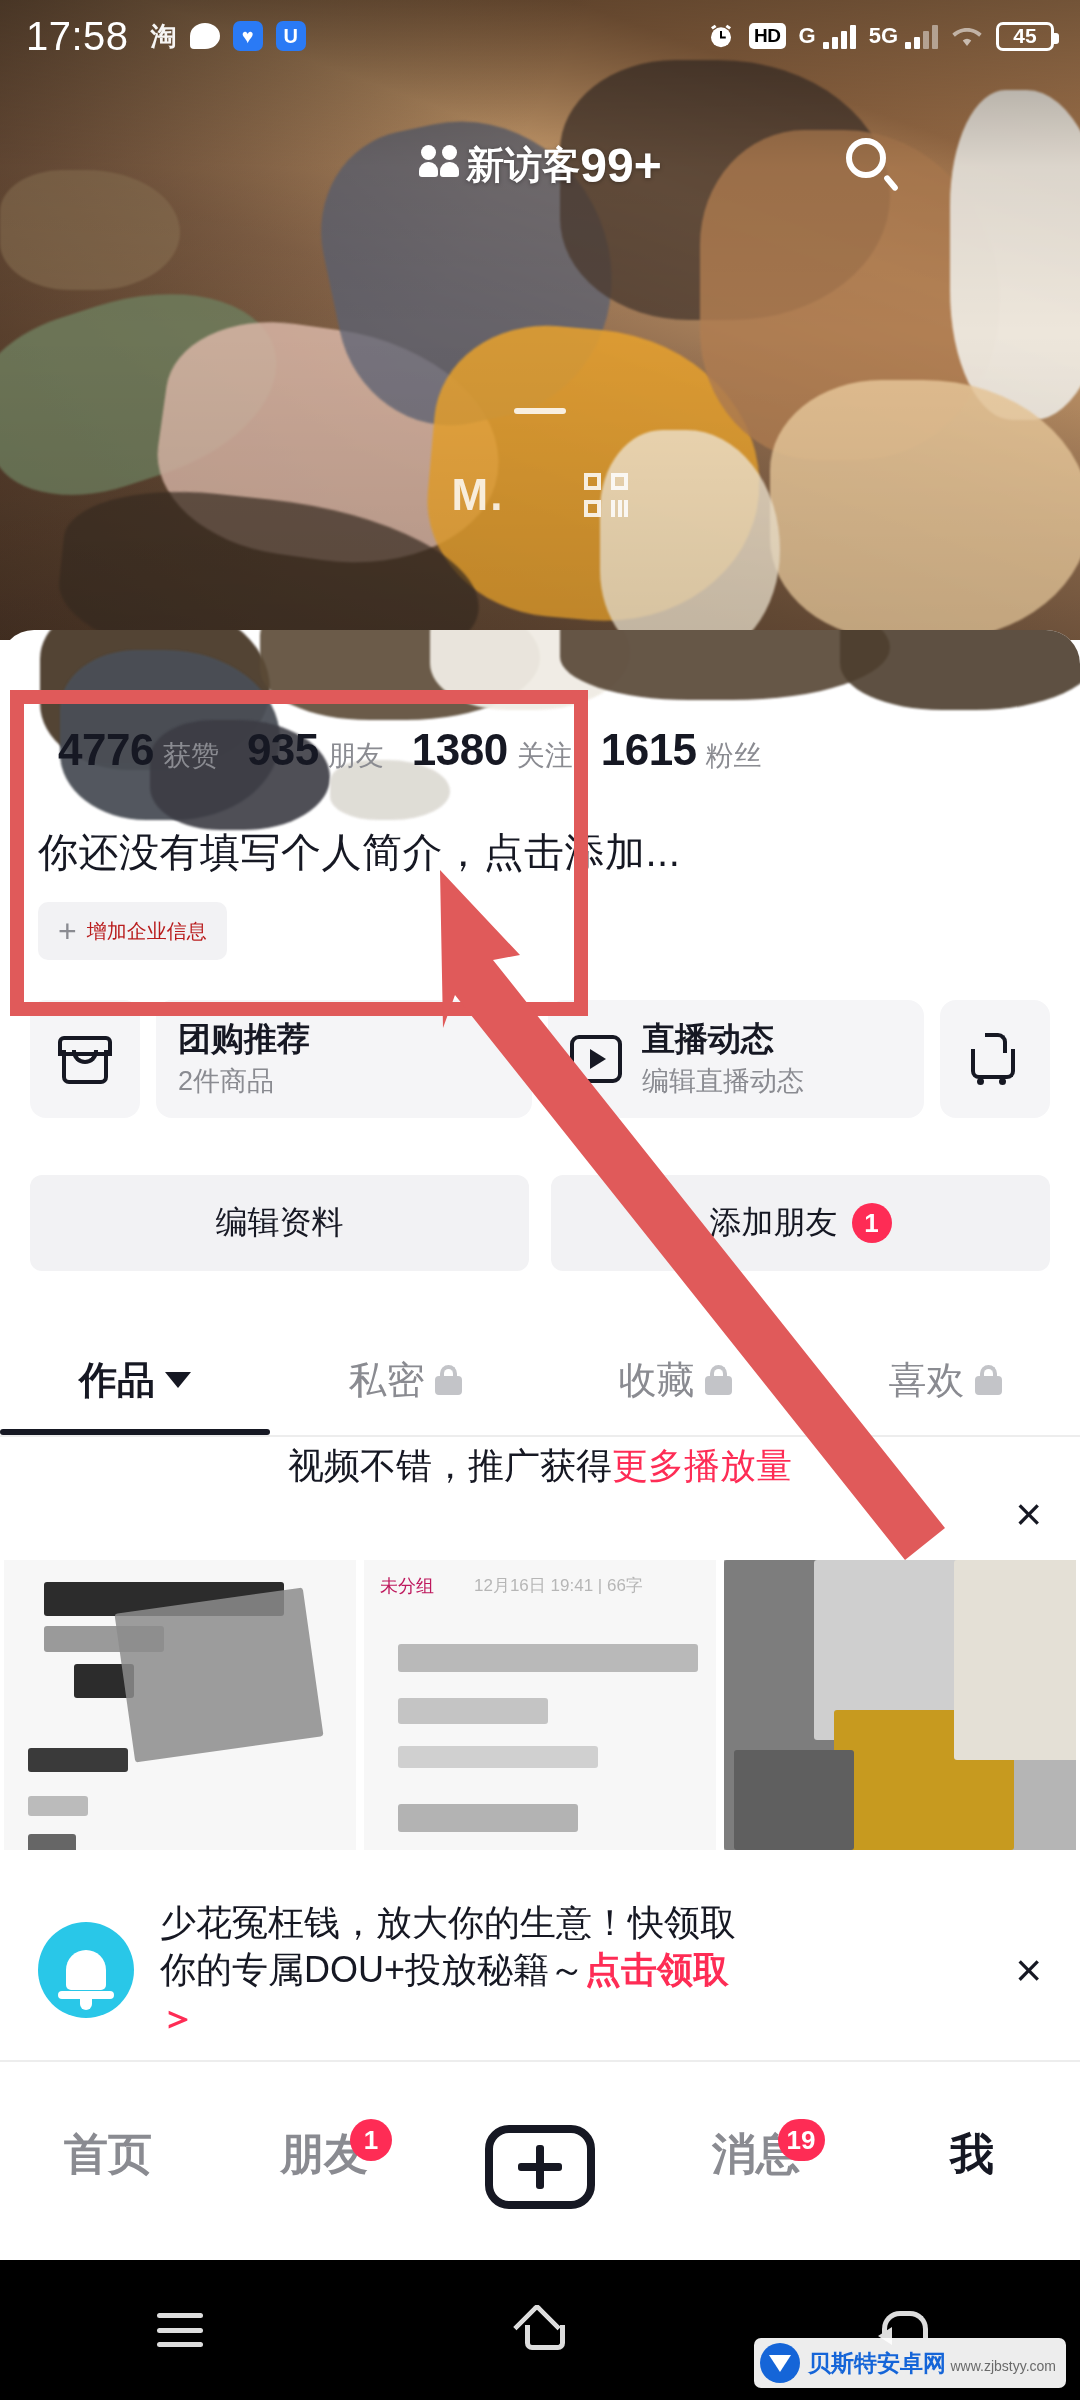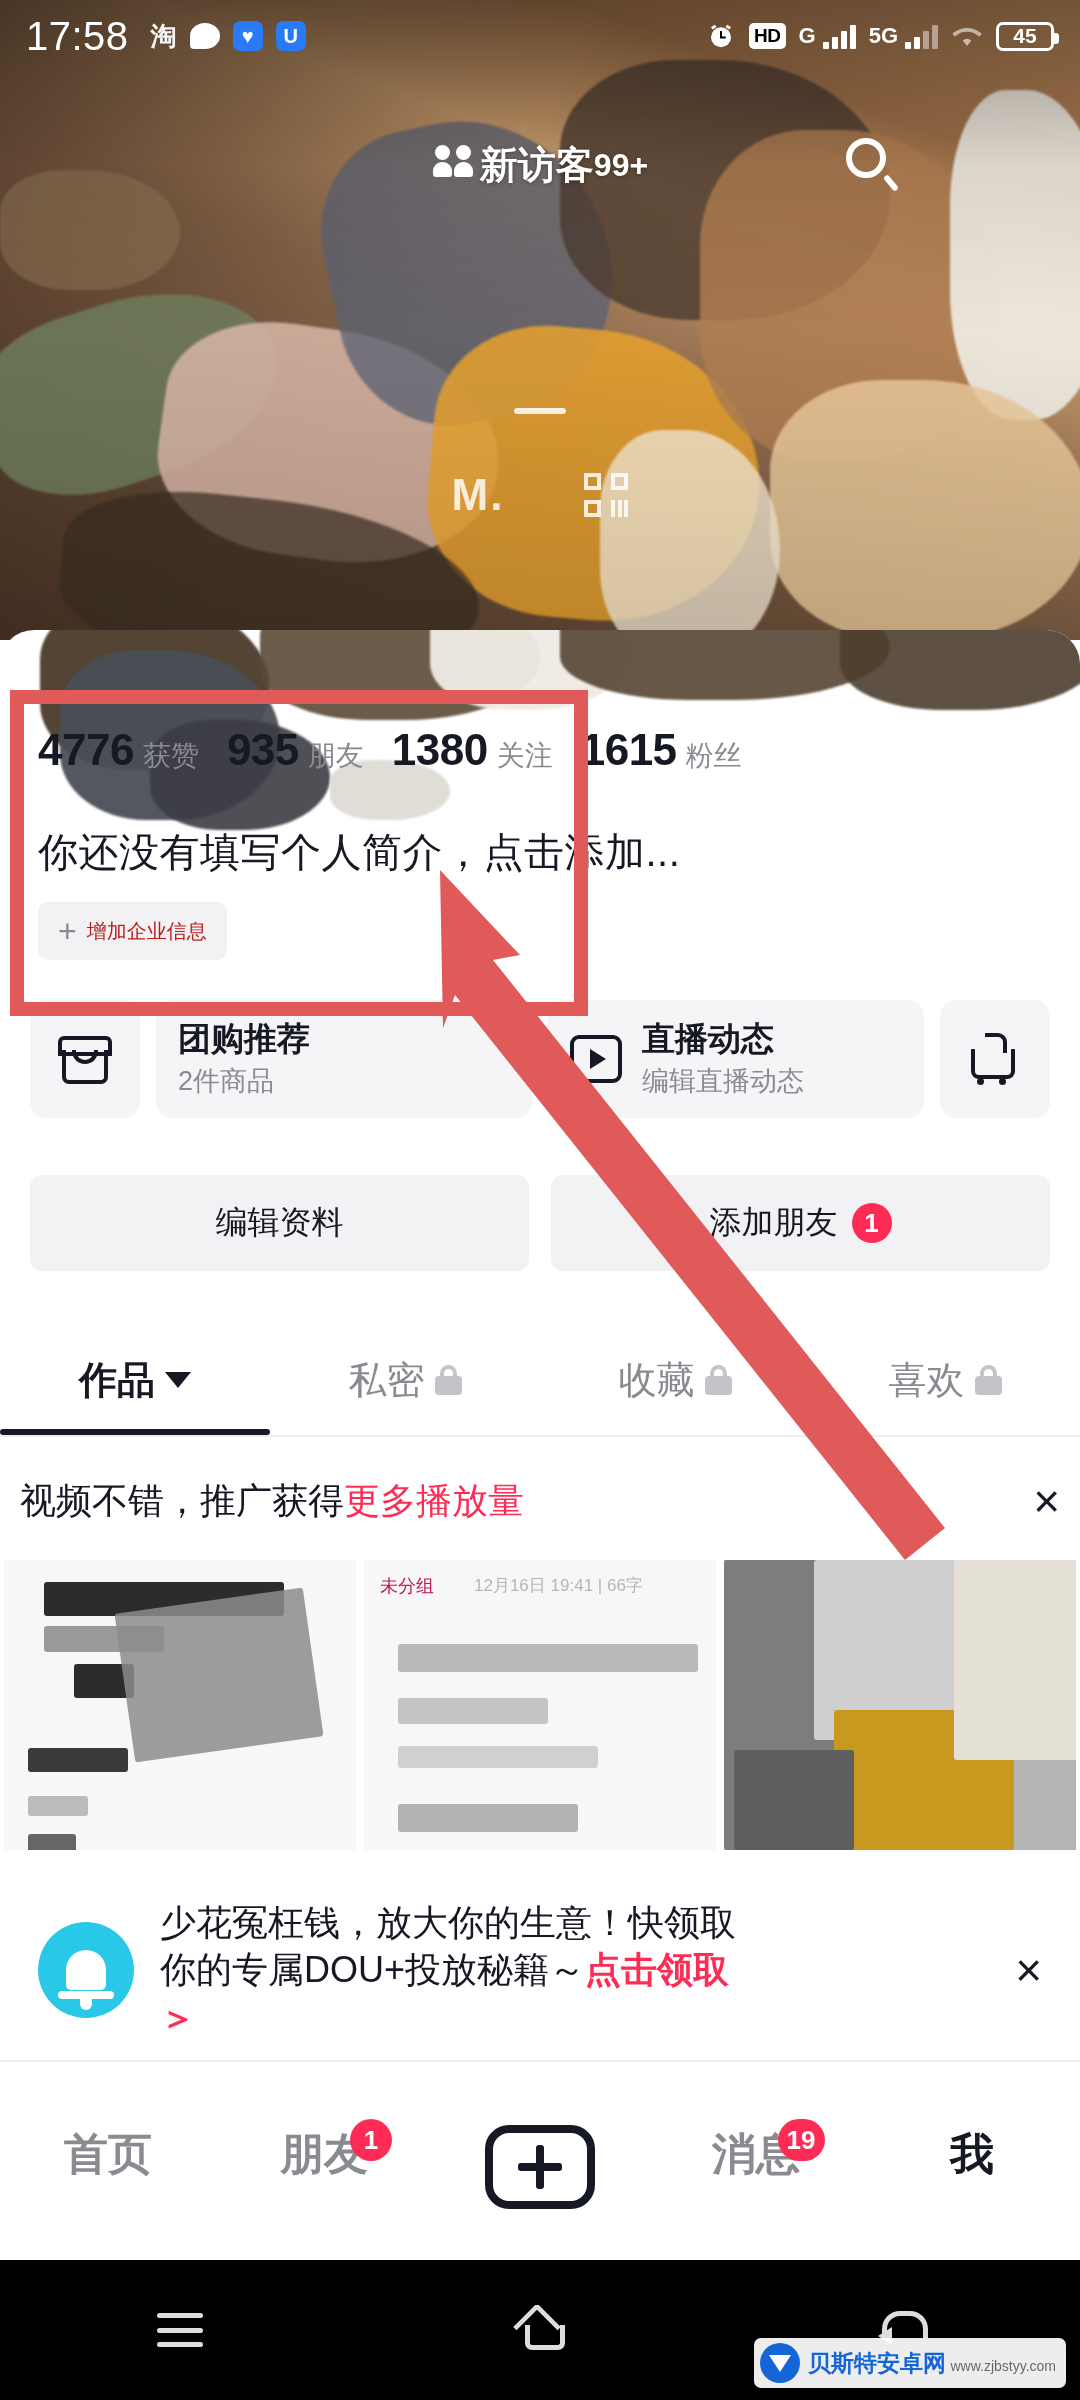--- a/index.html
+++ b/index.html
@@ -50,21 +50,21 @@
   
   .prof-topbar { position: absolute; top: 110px; left: 0; width: 1080px; height: 110px; display: flex; align-items: center; justify-content: center; z-index: 30; }
   .visitors { display: flex; align-items: center; gap: 0; color: #fff; }
   .people-ic { width: 48px; height: 40px; position: relative; }
   .people-ic b, .people-ic i { position: absolute; background: #fff; border-radius: 50%; }
   .people-ic b { width: 15px; height: 15px; top: 0; left: 3px; }
   .people-ic b.r { left: 24px; }
   .people-ic i { width: 19px; height: 15px; border-radius: 9px 9px 3px 3px; bottom: 8px; left: 1px; }
   .people-ic i.r { left: 22px; }
   .visitors-label { font-size: 38px; font-weight: 600; text-shadow: 0 1px 4px rgba(0,0,0,.35); }
-  .visitors-count { font-size: 32px; font-weight: 700; margin-left: 0; text-shadow: 0 1px 4px rgba(0,0,0,.35); }
+  .visitors-count { font-size: 48px; font-weight: 700; margin-left: 0; text-shadow: 0 1px 4px rgba(0,0,0,.35); }
   .search-ic { position: absolute; right: 180px; top: 28px; width: 54px; height: 54px; }
   .search-ic .ring { width: 40px; height: 40px; border: 6px solid #fff; border-radius: 50%; }
   .search-ic .stem { position: absolute; width: 6px; height: 18px; background: #fff; border-radius: 3px; right: 6px; bottom: 0; transform: rotate(-40deg); }
 
   .uname-row { position: absolute; top: 470px; left: 0; width: 1080px; display: flex; align-items: center; justify-content: center; gap: 80px; z-index: 25; color: rgba(255,255,255,.82); }
   .uname { font-size: 44px; font-weight: 600; letter-spacing: 2px; filter: blur(.4px); }
   .qr-ic { width: 44px; height: 44px; position: relative; opacity: .85; }
   .qr-ic s { position: absolute; display:block; border: 4px solid #fff; }
   .qr-ic s.a { width:17px; height:17px; top:0; left:0; }
   .qr-ic s.b { width:17px; height:17px; top:0; right:0; }
@@ -74,21 +74,21 @@
   .drag-handle { position: absolute; top: 408px; left: 50%; transform: translateX(-50%); width: 52px; height: 6px; background: rgba(255,255,255,.85); border-radius: 3px; z-index: 25; }
 
   
   .sheet {
     position: absolute; top: 630px; left: 0; width: 1080px; height: 1470px;
     background: #fff; border-radius: 34px 34px 0 0; z-index: 20; overflow: hidden;
   }
   .sheet-scribble { position: absolute; top: 0; left: 0; width: 1080px; height: 240px; overflow: hidden; pointer-events: none; }
 
   
-  .stats { position: absolute; top: 95px; left: 0; width: 992px; display: flex; align-items: flex-end; padding: 0 38px; }
+  .stats { position: absolute; top: 95px; left: 0; width: 992px; display: flex; align-items: flex-end; padding: 0 58px; }
   .stat { display: flex; align-items: baseline; }
   .stat .num { font-size: 44px; font-weight: 700; color: #161823; letter-spacing: -.5px; }
   .stat .lab { font-size: 28px; color: #8a8b91; margin-left: 9px; }
   .stat + .stat { margin-left: 28px; }
 
   .bio { position: absolute; top: 195px; left: 38px; width: 1010px; font-size: 40px; color: #161823; letter-spacing: .5px; }
   .biz-btn { position: absolute; top: 272px; left: 38px; height: 58px; background: #f2f2f4; border-radius: 10px; display: inline-flex; align-items: center; gap: 10px; padding: 0 20px; }
   .biz-btn .plus { font-size: 32px; color: #8a8b91; line-height: 1; }
   .biz-btn .t { font-size: 20px; color: #b91c1c; }
 
@@ -123,21 +123,21 @@
   .tab .tl { font-size: 38px; color: #8a8b91; font-weight: 500; }
   .tab.active .tl { color: #161823; font-weight: 700; }
   .caret { width: 0; height: 0; border-left: 13px solid transparent; border-right: 13px solid transparent; border-top: 16px solid #161823; }
   .lock { width: 27px; height: 30px; position: relative; }
   .lock .bd { position: absolute; bottom: 0; width: 27px; height: 19px; background: #c3c4c8; border-radius: 4px; }
   .lock .sh { position: absolute; top: 0; left: 5px; width: 17px; height: 13px; border: 4px solid #c3c4c8; border-bottom: none; border-radius: 9px 9px 0 0; }
   .tab-underline { position: absolute; bottom: 0; left: 0; width: 100%; height: 6px; background: #161823; border-radius: 3px; }
   .tab-sep { position: absolute; top: 805px; left: 0; width: 1080px; height: 2px; background: #ededed; }
 
   
-  .promo { position: absolute; top: 812px; left: 0; width: 1080px; height: 118px; display: flex; align-items: center; padding: 0 20px; }
+  .promo { position: absolute; top: 812px; left: 0; width: 1080px; height: 118px; display: flex; align-items: center; padding: 0 38px; flex-direction: column; }
   .promo .txt { font-size: 36px; color: #161823; }
   .promo .txt .hl { color: #fe2c55; }
   .promo .x { margin-left: auto; font-size: 46px; color: #161823; line-height: 1; font-weight: 300; }
 
   
   .grid { position: absolute; top: 930px; left: 0; width: 1080px; height: 290px; display: flex; gap: 8px; padding: 0 4px; }
   .gcell { flex: 1; background: #f7f7f7; position: relative; overflow: hidden; }
   .gcell .ghost { position: absolute; background: #d9d9d9; border-radius: 3px; }
   .meta-tag { position:absolute; top:14px; left:16px; font-size:18px; color:#be185d; }
   .meta-info { position:absolute; top:14px; left:110px; font-size:17px; color:#b6b6b6; }

